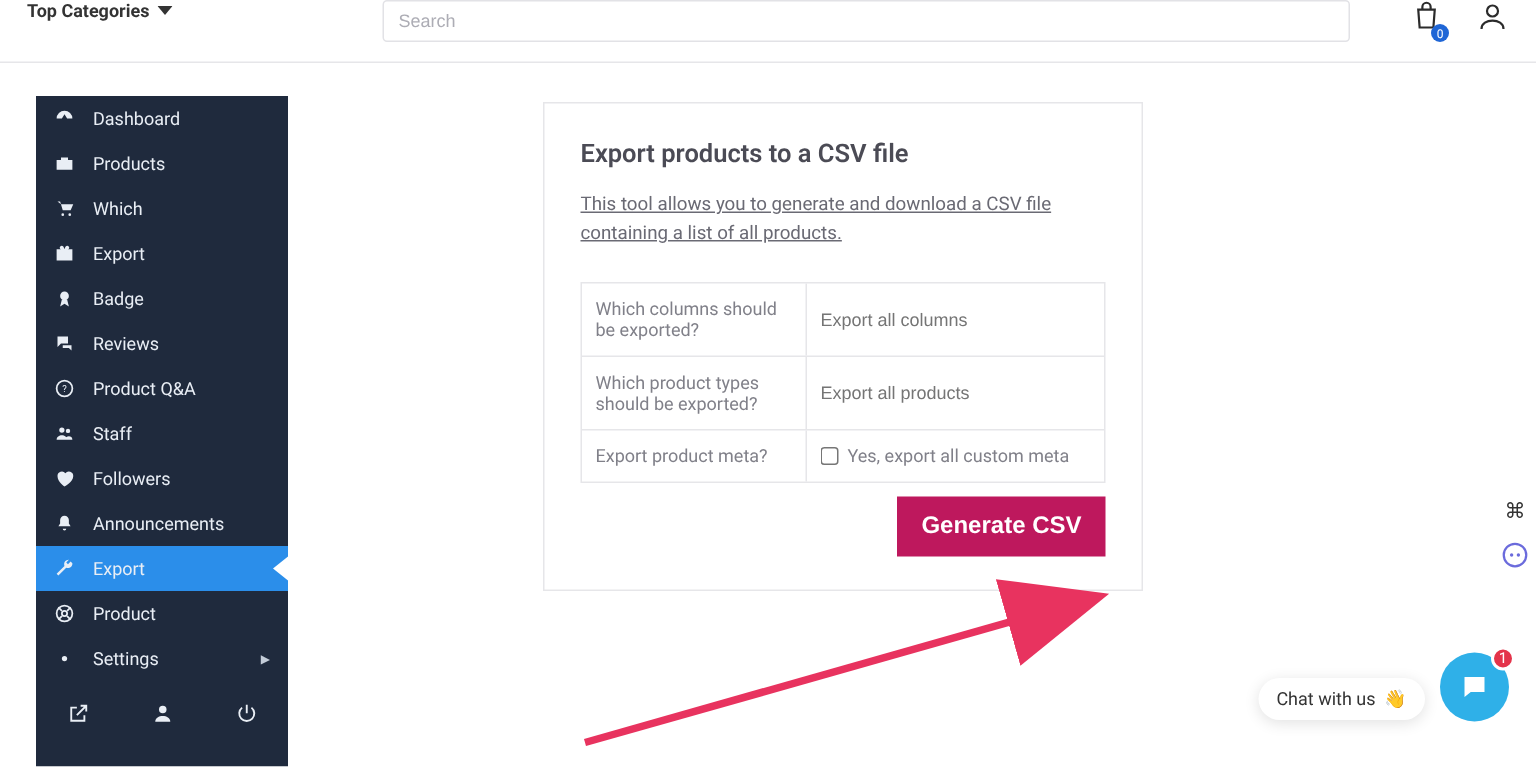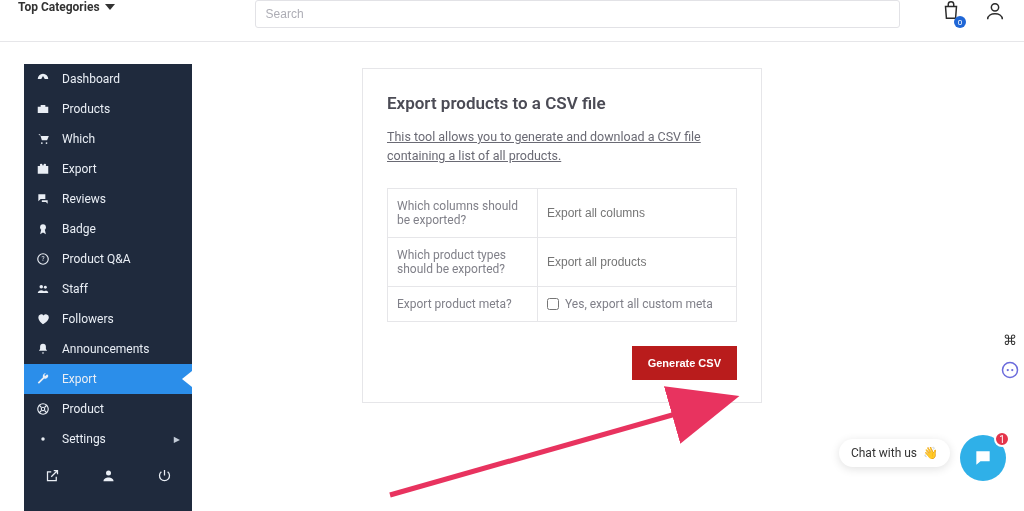--- a/index.html
+++ b/index.html
@@ -177,26 +177,26 @@
     border:none;
     width:100%;
     font-size:12px;
     color:#808089;
   }
   .form-field input[type=checkbox]{
     width:12px; height:12px;
   }
   .gen-btn {
     float:right;
-    margin-top:24px;
-    background:#b91c1c;
+    margin-top:9px;
+    background:#be185d;
     color:#fff;
     border:none;
     padding:11px 16px;
-    font-size:11px;
+    font-size:16px;
     font-weight:700;
     cursor:pointer;
   }
 
   
   .arrow-annot {
     position:absolute;
     left:370px; top:380px;
     pointer-events:none;
   }
@@ -209,21 +209,21 @@
   }
   .float-icons .fi {
     width:20px; height:20px;
     display:flex;align-items:center;justify-content:center;
     font-size:14px;
   }
 
   
   .chat-pill {
     position:absolute;
-    right:74px; bottom:44px;
+    right:74px; bottom:31px;
     background:#fff;
     box-shadow:0 2px 10px rgba(0,0,0,.12);
     border-radius:20px;
     padding:7px 12px;
     font-size:12px;
     display:flex;align-items:center;gap:6px;
   }
   .chat-fab {
     position:absolute;
     right:18px; bottom:30px;
@@ -295,30 +295,30 @@
       <span>Which</span>
     </div>
     <div class="side-item">
       <svg viewBox="0 0 24 24">
           <path d="M3 10h18v10H3zM3 10V7h18v3M12 7v13M8 7c-2 0-2-4 1-4 2 0 3 4 3 4M16 7c2 0 2-4-1-4-2 0-3 4-3 4"></path>
         </svg>
       <span>Export</span>
     </div>
     <div class="side-item">
       <svg viewBox="0 0 24 24">
-          <path d="M4 4h12v8H8l-4 4zM10 14h10v6l-3-3h-7z"></path>
-        </svg>
-      <span>Reviews</span>
-    </div>
-    <div class="side-item">
-      <svg viewBox="0 0 24 24">
           <circle cx="12" cy="9" r="5"></circle>
           <path d="M9 13l-2 8 5-3 5 3-2-8"></path>
         </svg>
       <span>Badge</span>
+    </div>
+    <div class="side-item">
+      <svg viewBox="0 0 24 24">
+          <path d="M4 4h12v8H8l-4 4zM10 14h10v6l-3-3h-7z"></path>
+        </svg>
+      <span>Reviews</span>
     </div>
     <div class="side-item">
       <svg viewBox="0 0 24 24">
           <circle cx="12" cy="12" r="9" fill="none" stroke="#e9eef5" stroke-width="2"></circle>
           <text x="12" y="16" font-size="11" text-anchor="middle" fill="#e9eef5">?</text>
         </svg>
       <span>Product Q&amp;A</span>
     </div>
     <div class="side-item">
       <svg viewBox="0 0 24 24">

